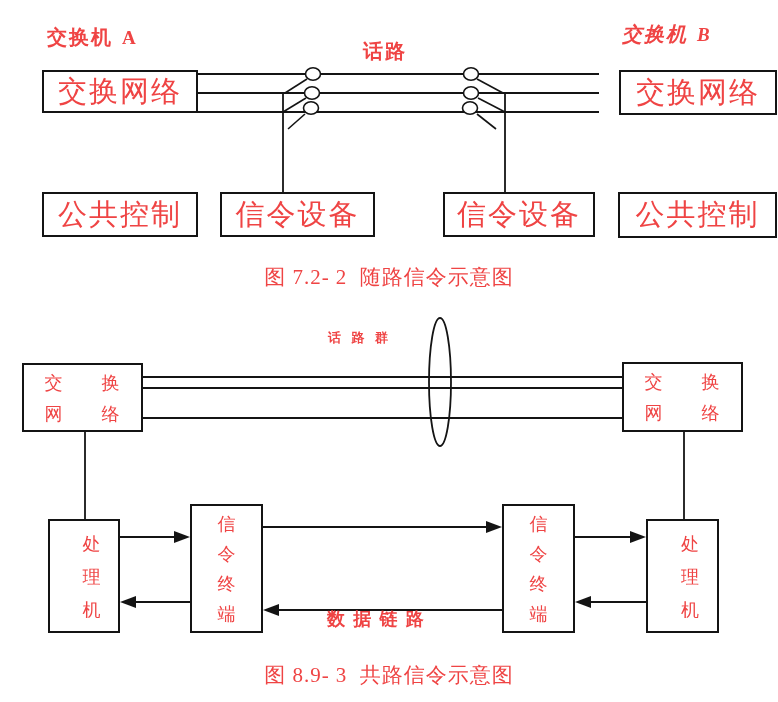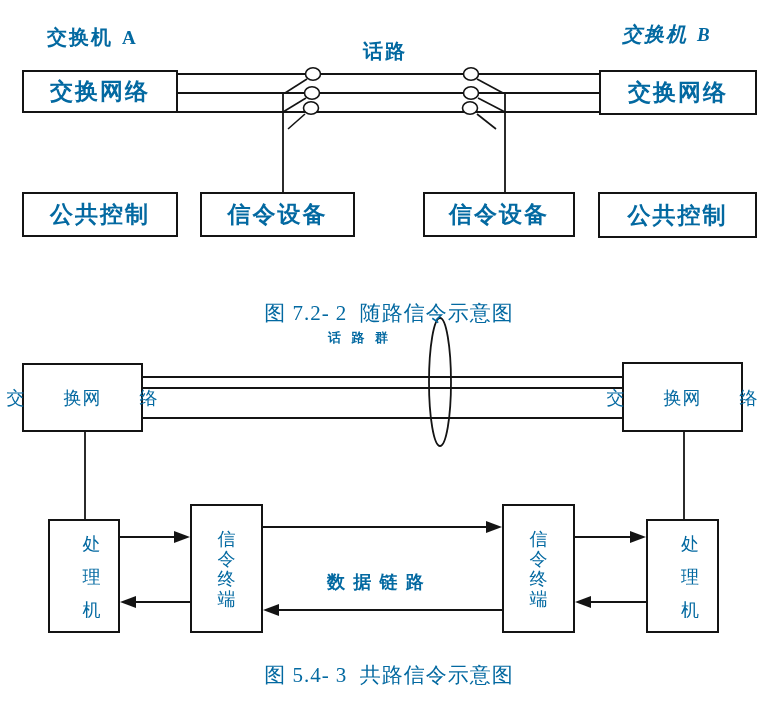--- a/index.html
+++ b/index.html
@@ -1,31 +1,31 @@
 <!DOCTYPE html>
 <html><head>
 <meta charset="utf-8">
 <style>
   html,body{margin:0;padding:0;background:#fff;}
   .canvas{position:relative;width:778px;height:702px;background:#ffffff;overflow:hidden;
-          font-family:"DejaVu Sans","Liberation Sans",sans-serif;color:#0369a1;}
+          font-family:"DejaVu Sans","Liberation Sans",sans-serif;color:#ef4444;}
   svg.layer{position:absolute;left:0;top:0;width:778px;height:702px;}
   .lbl{position:absolute;font-weight:bold;font-size:20px;letter-spacing:2px;white-space:pre;}
   .lbl .id{font-family:"Liberation Serif",serif;font-size:19px;}
   .box{position:absolute;background:#fff;border:2px solid #141414;box-sizing:border-box;
        display:flex;align-items:center;justify-content:center;text-align:center;}
-  .box1{font-weight:bold;font-size:23px;letter-spacing:2px;}
-  .net2{flex-direction:row;font-weight:normal;font-size:18px;line-height:31px;
+  .box1{font-weight:normal;font-size:29px;letter-spacing:2px;margin-left:20px;}
+  .net2{flex-direction:column;font-weight:normal;font-size:18px;line-height:31px;
         letter-spacing:1px;white-space:pre;}
   .vbox .vtext{width:20px;word-break:break-all;line-break:anywhere;text-align:center;
         font-weight:normal;font-size:18px;}
-  .vt4{line-height:20px;}
+  .vt4{line-height:30px;}
   .vt3{line-height:33px;margin-left:15px;}
   .small-lbl{position:absolute;font-weight:bold;font-size:13px;white-space:pre;}
-  .dl-lbl{position:absolute;font-weight:bold;font-size:18px;white-space:pre;letter-spacing:1px;}
+  .dl-lbl{position:absolute;font-weight:bold;font-size:18px;white-space:pre;letter-spacing:1px;margin-top:37px;}
   .caption{position:absolute;left:0;width:778px;text-align:center;
            font-family:"Liberation Serif","DejaVu Serif",serif;
            font-size:21px;letter-spacing:1px;white-space:pre;}
 </style>
 </head>
 <body>
 
 <div class="canvas">
 
   <svg class="layer" viewBox="0 0 778 702">
@@ -107,21 +107,21 @@
     <div class="lbl" style="left:622px;top:21px;font-style:italic;"><span>交换机 </span><span class="id">B</span></div>
 
     <div class="box box1" style="left:22px;top:70px;width:156px;height:43px;">交换网络</div>
     <div class="box box1" style="left:599px;top:70px;width:158px;height:45px;">交换网络</div>
 
     <div class="box box1" style="left:22px;top:192px;width:156px;height:45px;">公共控制</div>
     <div class="box box1" style="left:200px;top:192px;width:155px;height:45px;">信令设备</div>
     <div class="box box1" style="left:423px;top:192px;width:152px;height:45px;">信令设备</div>
     <div class="box box1" style="left:598px;top:192px;width:159px;height:46px;">公共控制</div>
 
-    <div class="caption" style="top:263px;margin-top:36px;">图 7.2- 2  随路信令示意图</div>
+    <div class="caption" style="top:263px;">图 7.2- 2  随路信令示意图</div>
   </div>
 
   <div>
     <div class="small-lbl" style="left:328px;top:329px;letter-spacing:3px;">话 路 群</div>
 
     <div class="box net2" style="left:22px;top:363px;width:121px;height:69px;">
       <div>交　　换</div>
       <div>网　　络</div>
     </div>
     <div class="box net2" style="left:622px;top:362px;width:121px;height:70px;">
@@ -137,16 +137,16 @@
     </div>
     <div class="box vbox" style="left:502px;top:504px;width:73px;height:129px;">
       <div class="vtext vt4">信令终端</div>
     </div>
     <div class="box vbox" style="left:646px;top:519px;width:73px;height:114px;">
       <div class="vtext vt3">处理机</div>
     </div>
 
     <div class="dl-lbl" style="left:327px;top:570px;">数 据 链 路</div>
 
-    <div class="caption" style="top:661px;">图 5.4- 3  共路信令示意图</div>
+    <div class="caption" style="top:661px;">图 8.9- 3  共路信令示意图</div>
   </div>
 
 </div>
 
 </body></html>

